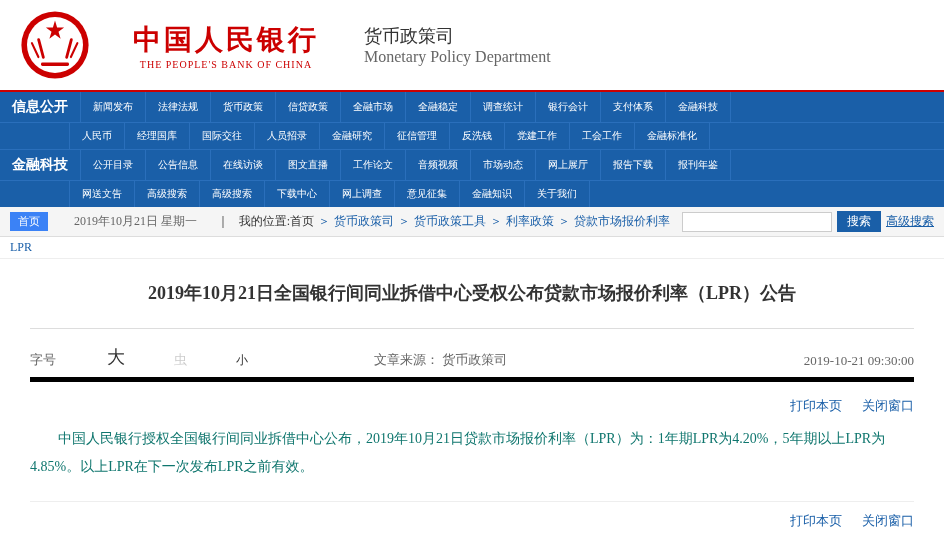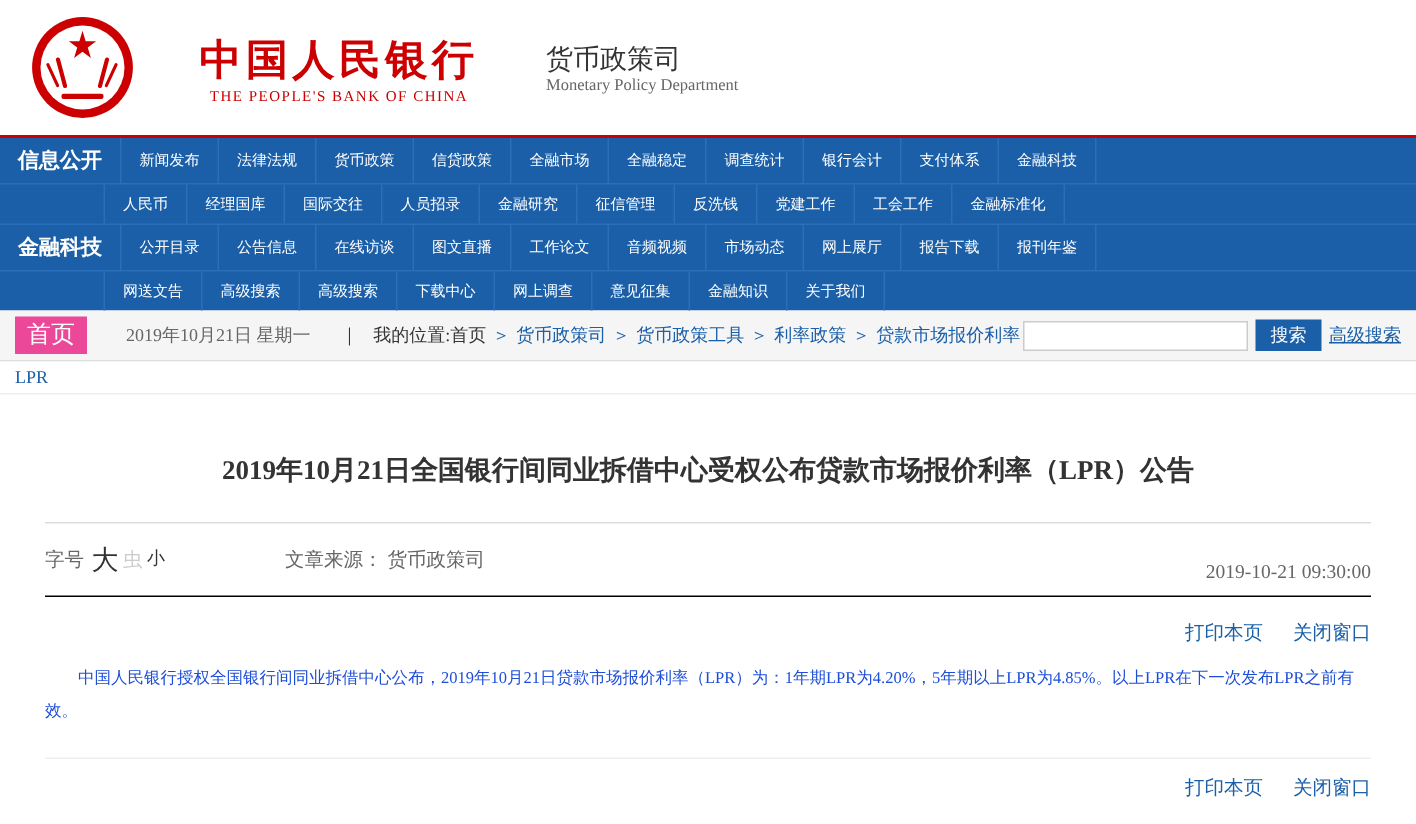--- a/index.html
+++ b/index.html
@@ -6,51 +6,51 @@
     body { font-family: SimSun, "宋体", serif; font-size: 14px; background: #fff; width: 944px; }
 
     
     .header { background: #fff; display: flex; align-items: center; padding: 10px 20px; border-bottom: 2px solid #c00; }
     .logo-area { display: flex; align-items: center; gap: 15px; }
     .logo-text { display: flex; flex-direction: column; align-items: center; margin-left: 28px; }
     .logo-cn { font-size: 28px; font-weight: bold; color: #c00; font-family: "SimHei", sans-serif; letter-spacing: 3px; }
     .logo-en { font-size: 10px; color: #c00; letter-spacing: 1px; }
     .dept-info { margin-left: 30px; display: flex; flex-direction: column; color: #333; }
     .dept-cn { font-size: 18px; color: #333; }
-    .dept-en { font-size: 11px; color: #666; }
+    .dept-en { font-size: 16px; color: #666; }
 
     
     .nav-wrapper { background: #1a5fa8; }
     .nav-top { display: flex; }
     .nav-section-label { background: #1a5fa8; color: #fff; padding: 6px 12px; font-size: 14px; white-space: nowrap; display: flex; align-items: center; border-right: 1px solid #2a6fbb; min-width: 70px; justify-content: center; font-weight: bold; }
     .nav-items { display: flex; flex: 1; }
     .nav-item { color: #fff; padding: 6px 12px; font-size: 10px; text-decoration: none; white-space: nowrap; border-right: 1px solid #2a6fbb; display: flex; align-items: center; cursor: pointer; }
     .nav-row { display: flex; border-top: 1px solid #2a6fbb; }
 
     
     .breadcrumb-bar { background: #f5f5f5; border-bottom: 1px solid #ddd; padding: 4px 10px; display: flex; align-items: center; font-size: 12px; color: #333; }
-    .breadcrumb-home { background: #ec4899; color: #fff; padding: 2px 8px; margin-right: 10px; font-size: 16px; cursor: pointer; }
+    .breadcrumb-home { background: #3b82f6; color: #fff; padding: 2px 8px; margin-right: 10px; font-size: 11px; cursor: pointer; }
     .breadcrumb-date { color: #666; margin-right: 20px; font-size: 12px; margin-left: 16px; }
     .breadcrumb-links { display: flex; align-items: center; color: #1a5fa8; cursor: pointer; }
     .search-area { margin-left: auto; display: flex; align-items: center; gap: 5px; }
     .search-input { border: 1px solid #ccc; padding: 2px 5px; font-size: 12px; width: 150px; }
     .search-btn { background: #1a5fa8; color: #fff; border: none; padding: 2px 10px; font-size: 12px; cursor: pointer; }
     .adv-search { color: #1a5fa8; font-size: 12px; cursor: pointer; text-decoration: underline; }
 
     
     .content { padding: 20px 30px; }
-    .article-title { text-align: center; font-size: 18px; font-weight: bold; color: #333; margin-bottom: 20px; line-height: 1.6; margin-top: 16px; }
-    .article-meta { display: flex; align-items: center; border-top: 1px solid #ddd; border-bottom: 1px solid #000000; padding: 8px 0; margin-bottom: 15px; font-size: 13px; color: #666; }
+    .article-title { text-align: center; font-size: 18px; font-weight: bold; color: #333; margin-bottom: 20px; line-height: 1.6; }
+    .article-meta { display: flex; align-items: flex-end; border-top: 1px solid #ddd; border-bottom: 5px solid #000000; padding: 8px 0; margin-bottom: 15px; font-size: 13px; color: #666; gap: 46px; }
     .font-large { font-size: 18px; cursor: pointer; color: #333; }
     .font-small { font-size: 12px; cursor: pointer; color: #333; }
     .meta-source { margin-left: 80px; }
     .meta-date { margin-left: auto; margin-top: 16px; }
     .action-bar { display: flex; justify-content: flex-end; gap: 20px; margin-bottom: 10px; }
     .action-link { color: #1a5fa8; font-size: 13px; cursor: pointer; text-decoration: none; }
-    .article-body { font-size: 11px; line-height: 2; color: #1d4ed8; text-indent: 2em; }
+    .article-body { font-size: 14px; line-height: 2; color: #0f766e; text-indent: 2em; }
     .action-bar-bottom { display: flex; justify-content: flex-end; gap: 20px; margin-top: 20px; border-top: 1px solid #eee; padding-top: 10px; }
   </style>
 </head>
 <body>
 
 <div class="header">
   <div class="logo-area">
 
     <svg width="70" height="70" viewBox="0 0 100 100">
 

